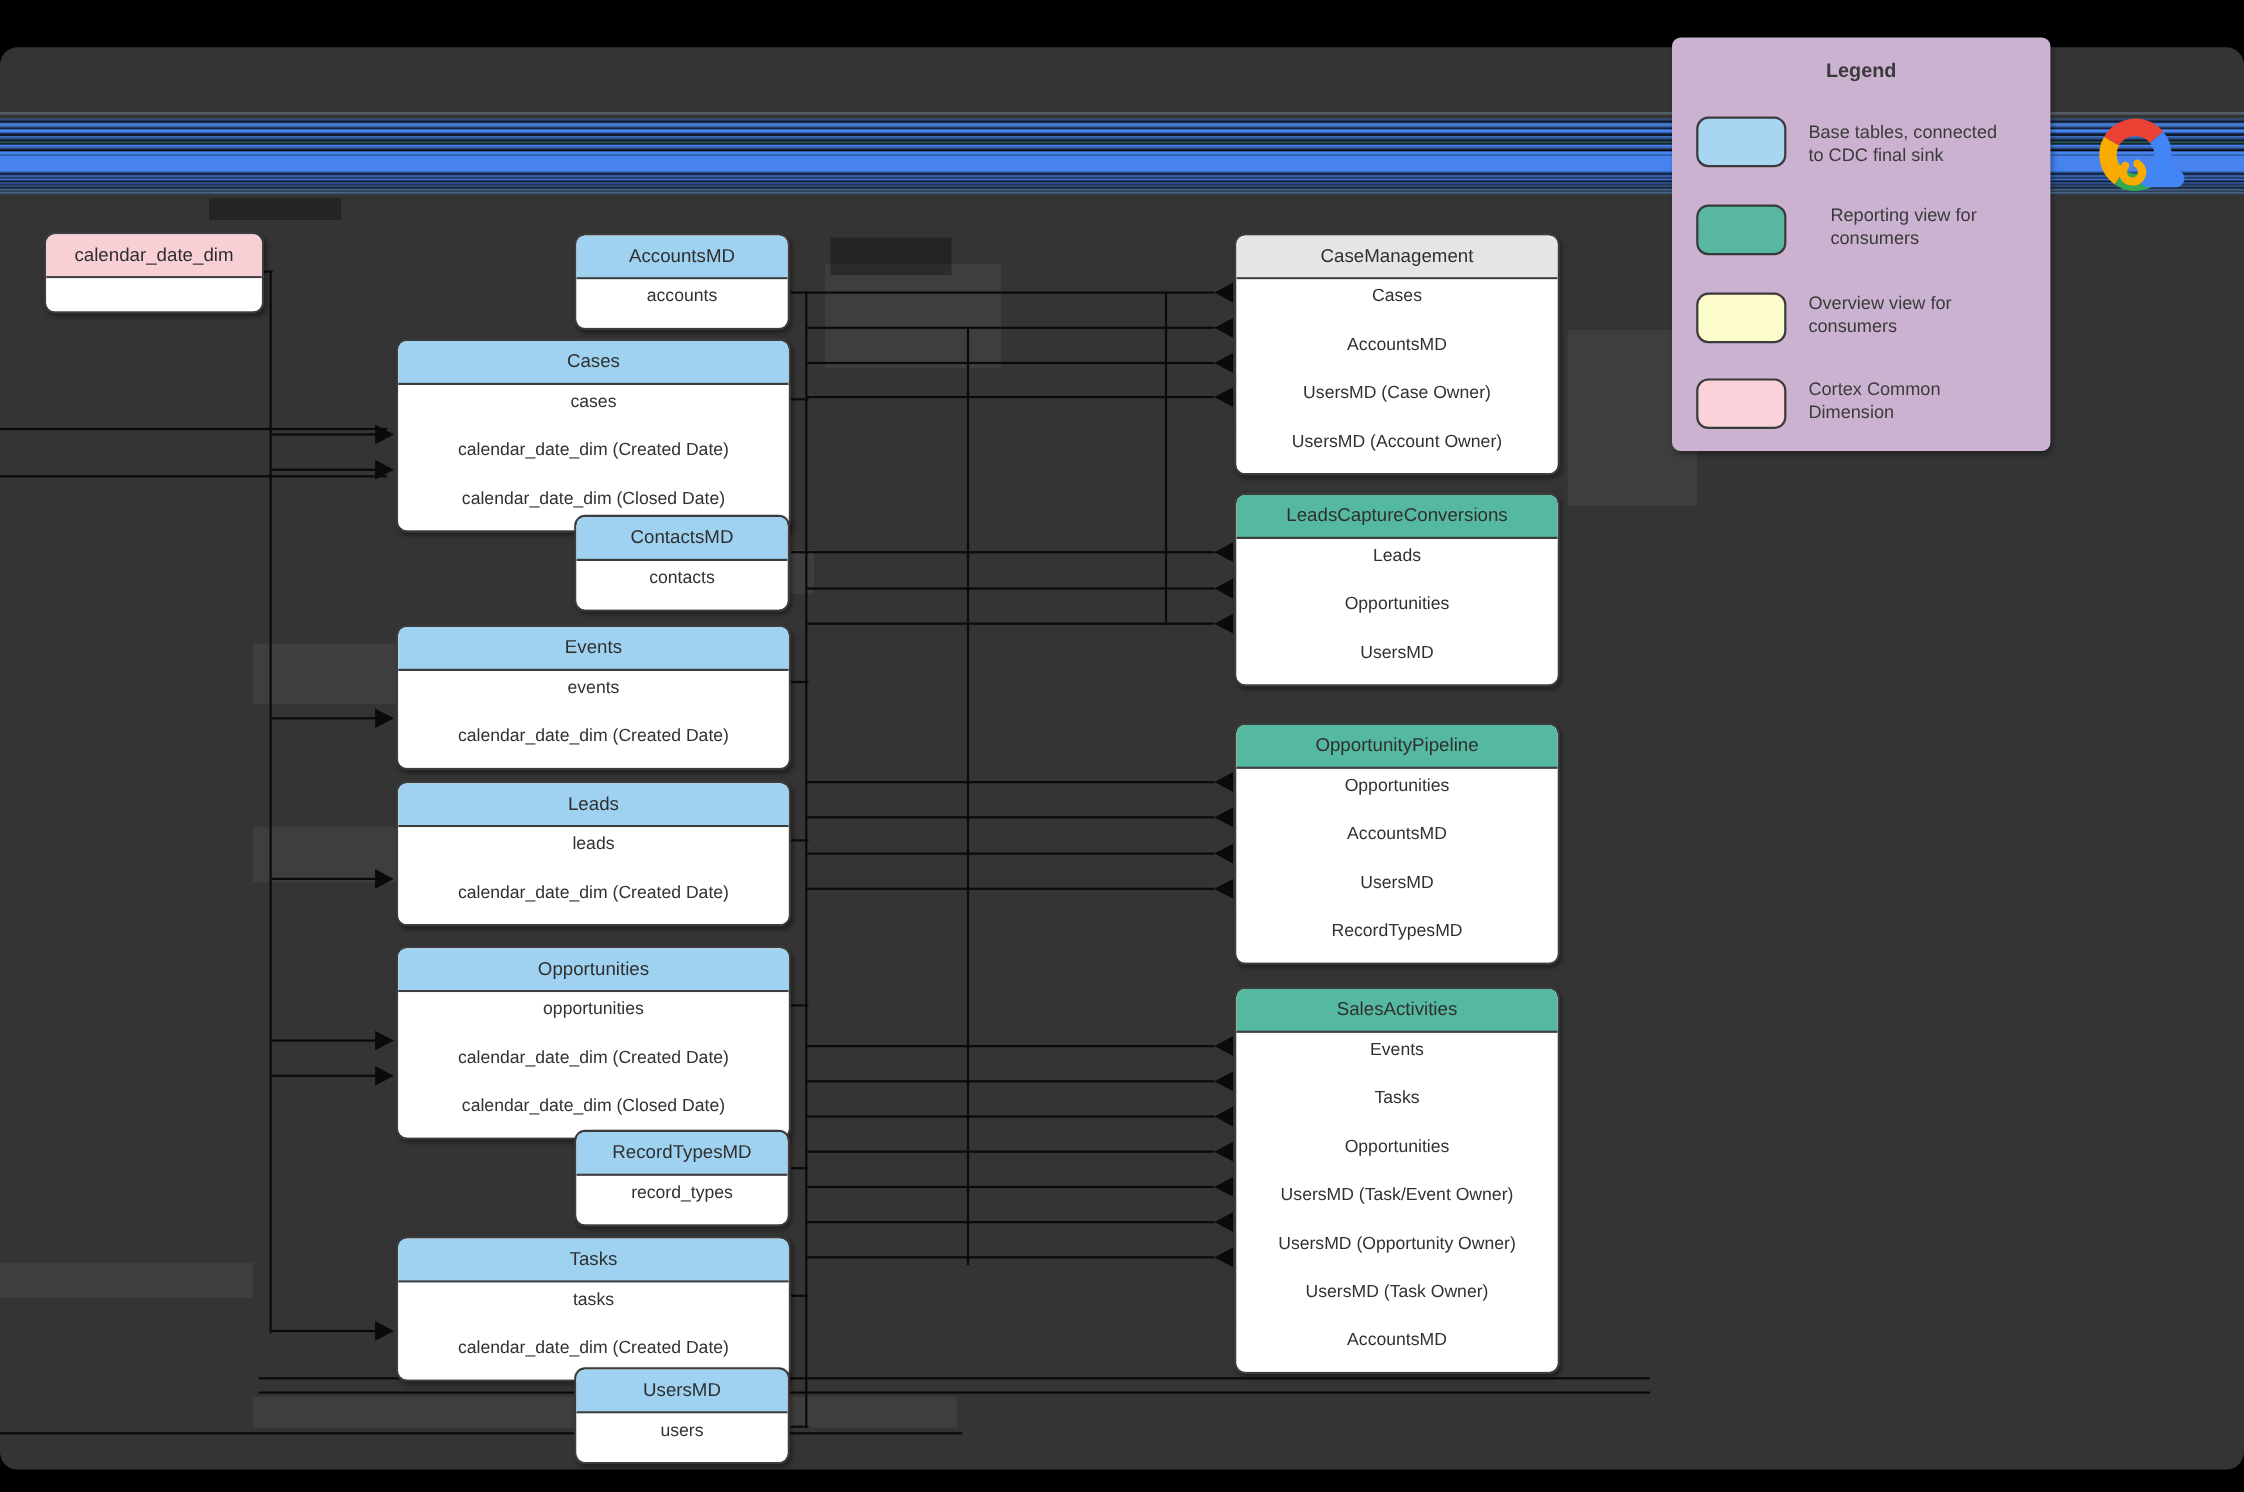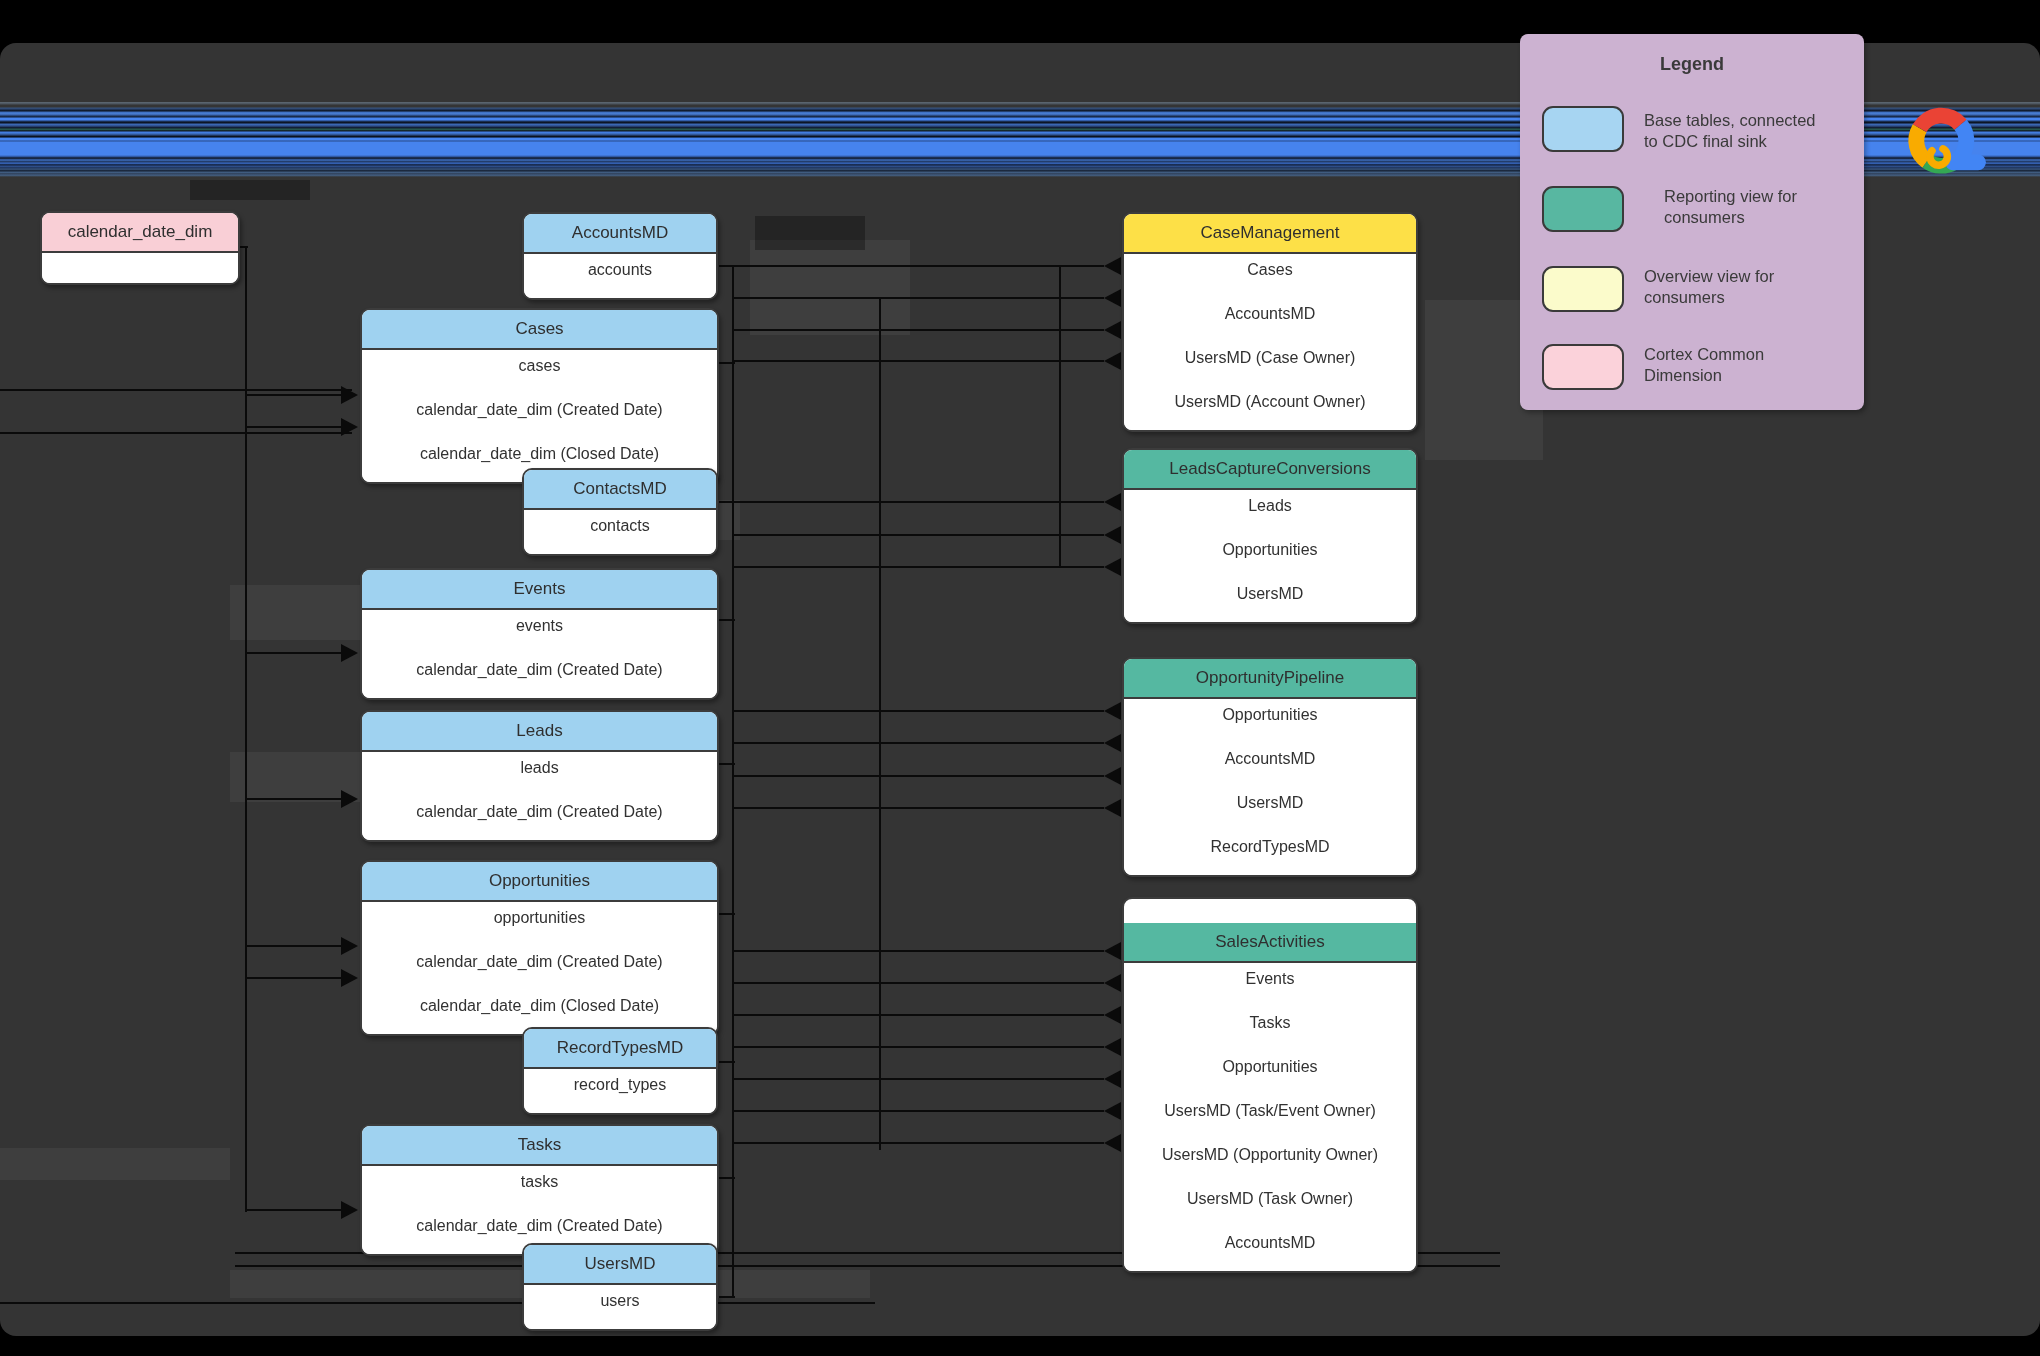--- a/index.html
+++ b/index.html
@@ -168,41 +168,41 @@
       <div class="node" style="left: 360px; top: 1124px; width: 355px;">
         <div class="node-header" style="background: rgb(159, 210, 240);">Tasks</div>
         <div class="node-row">tasks</div>
         <div class="node-row">calendar_date_dim (Created Date)</div>
       </div>
       <div class="node" style="left: 522px; top: 1243px; width: 192px;">
         <div class="node-header" style="background: rgb(159, 210, 240);">UsersMD</div>
         <div class="node-row">users</div>
       </div>
       <div class="node" style="left: 1122px; top: 212px; width: 292px;">
-        <div class="node-header" style="background: #fde047;">CaseManagement</div>
+        <div class="node-header" style="background: #e5e5e5;">CaseManagement</div>
         <div class="node-row">Cases</div>
         <div class="node-row">AccountsMD</div>
         <div class="node-row">UsersMD (Case Owner)</div>
         <div class="node-row">UsersMD (Account Owner)</div>
       </div>
       <div class="node" style="left: 1122px; top: 448px; width: 292px;">
         <div class="node-header" style="background: rgb(85, 184, 161);">LeadsCaptureConversions</div>
         <div class="node-row">Leads</div>
         <div class="node-row">Opportunities</div>
         <div class="node-row">UsersMD</div>
       </div>
       <div class="node" style="left: 1122px; top: 657px; width: 292px;">
         <div class="node-header" style="background: rgb(85, 184, 161);">OpportunityPipeline</div>
         <div class="node-row">Opportunities</div>
         <div class="node-row">AccountsMD</div>
         <div class="node-row">UsersMD</div>
         <div class="node-row">RecordTypesMD</div>
       </div>
       <div class="node" style="left: 1122px; top: 897px; width: 292px;">
-        <div class="node-header" style="background: rgb(85, 184, 161); margin-top: 24px;">SalesActivities</div>
+        <div class="node-header" style="background: rgb(85, 184, 161);">SalesActivities</div>
         <div class="node-row">Events</div>
         <div class="node-row">Tasks</div>
         <div class="node-row">Opportunities</div>
         <div class="node-row">UsersMD (Task/Event Owner)</div>
         <div class="node-row">UsersMD (Opportunity Owner)</div>
         <div class="node-row">UsersMD (Task Owner)</div>
         <div class="node-row">AccountsMD</div>
       </div>
     </div>
 

